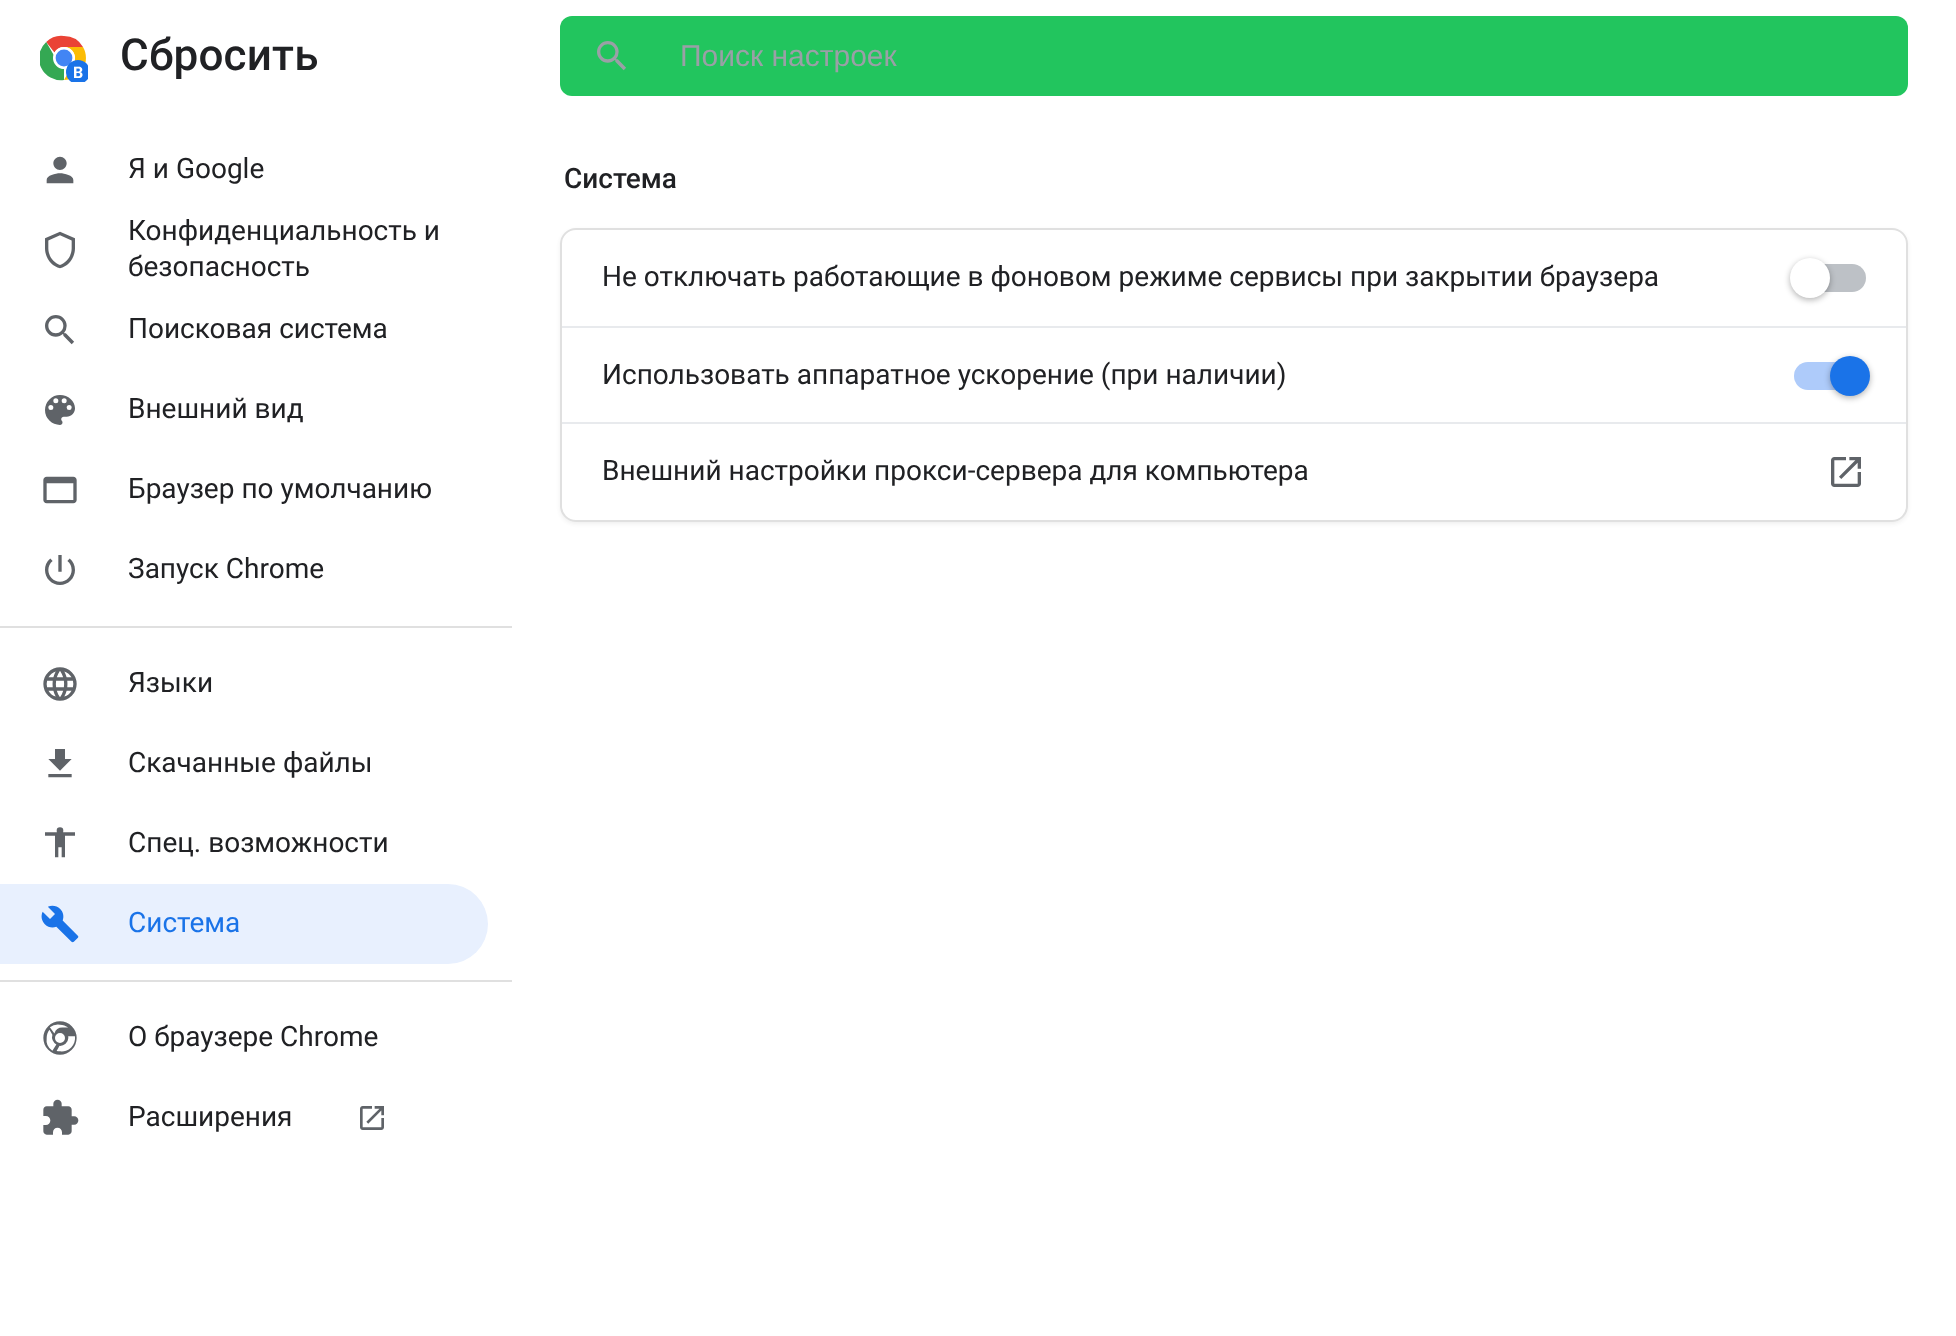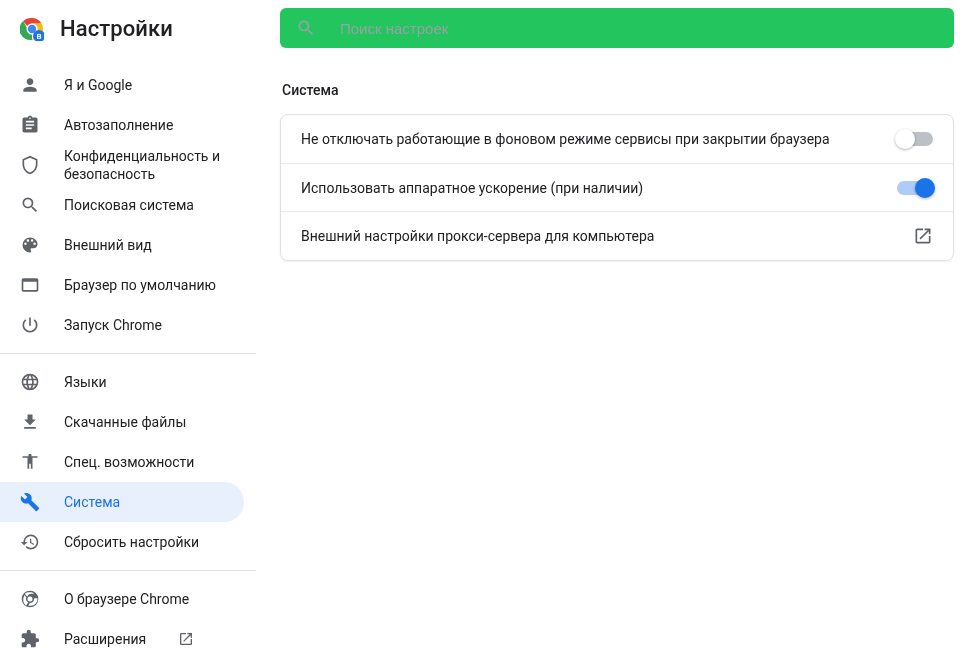--- a/index.html
+++ b/index.html
@@ -105,43 +105,35 @@
           <circle cx="12" cy="12" r="11" fill="#fff"></circle>
           <path d="M12 1a11 11 0 0 1 9.5 5.5H12a5.5 5.5 0 0 0-4.76 2.75L3.1 3.95A10.96 10.96 0 0 1 12 1z" fill="#ea4335"></path>
           <path d="M21.5 6.5A11 11 0 0 1 12 23l4.76-8.25A5.5 5.5 0 0 0 12 6.5h9.5z" fill="#fbbc05"></path>
           <path d="M12 23A11 11 0 0 1 3.1 3.95l4.14 7.18A5.5 5.5 0 0 0 12 17.5l.01-.001L12 23z" fill="#34a853"></path>
           <circle cx="12" cy="12" r="5.5" fill="#fff"></circle>
           <circle cx="12" cy="12" r="4.2" fill="#4285f4"></circle>
           <circle cx="19" cy="19" r="6" fill="#1a73e8"></circle>
           <text x="19" y="22" text-anchor="middle" font-size="8" fill="#fff" font-weight="bold">B</text>
         </svg>
       </span>
-      <div class="sidebar-title">Настройки</div>
+      <div class="sidebar-title">Сбросить</div>
     </div>
 
     <div class="nav-group">
       <div class="nav-item">
         <span class="icon">
             <svg viewBox="0 0 24 24" width="20" height="20" fill="currentColor">
               <path d="M12 12c2.2 0 4-1.8 4-4s-1.8-4-4-4-4 1.8-4 4 1.8 4 4 4zm0 2c-2.7 0-8 1.3-8 4v2h16v-2c0-2.7-5.3-4-8-4z"></path>
             </svg>
           </span>
         <span class="label">Я и Google</span>
       </div>
       <div class="nav-item">
         <span class="icon">
             <svg viewBox="0 0 24 24" width="20" height="20" fill="currentColor">
-              <path d="M19 3h-4.18C14.4 1.84 13.3 1 12 1s-2.4.84-2.82 2H5c-1.1 0-2 .9-2 2v14c0 1.1.9 2 2 2h14c1.1 0 2-.9 2-2V5c0-1.1-.9-2-2-2zm-7 0c.55 0 1 .45 1 1s-.45 1-1 1-1-.45-1-1 .45-1 1-1zM7 7h10v2H7zm0 4h10v2H7zm0 4h7v2H7z"></path>
-            </svg>
-          </span>
-        <span class="label">Автозаполнение</span>
-      </div>
-      <div class="nav-item">
-        <span class="icon">
-            <svg viewBox="0 0 24 24" width="20" height="20" fill="currentColor">
               <path d="M12 1 3 5v6c0 5.55 3.84 10.74 9 12 5.16-1.26 9-6.45 9-12V5l-9-4zm0 2.18 7 3.12v4.7c0 4.52-2.98 8.69-7 9.93-4.02-1.24-7-5.41-7-9.93V6.3l7-3.12z"></path>
             </svg>
           </span>
         <span class="label">Конфиденциальность и безопасность</span>
       </div>
       <div class="nav-item">
         <span class="icon">
             <svg viewBox="0 0 24 24" width="20" height="20" fill="currentColor">
               <path d="M15.5 14h-.79l-.28-.27A6.471 6.471 0 0 0 16 9.5 6.5 6.5 0 1 0 9.5 16c1.61 0 3.09-.59 4.23-1.57l.27.28v.79l5 4.99L20.49 19l-4.99-5zm-6 0C7.01 14 5 11.99 5 9.5S7.01 5 9.5 5 14 7.01 14 9.5 11.99 14 9.5 14z"></path>
             </svg>
@@ -201,28 +193,20 @@
           </span>
         <span class="label">Спец. возможности</span>
       </div>
       <div class="nav-item active">
         <span class="icon">
             <svg viewBox="0 0 24 24" width="20" height="20" fill="currentColor">
               <path d="M22.7 19l-9.1-9.1c.9-2.3.4-5-1.5-6.9-2-2-5-2.4-7.4-1.3L9 6 6 9 1.6 4.7C.4 7.1.9 10.1 2.9 12.1c1.9 1.9 4.6 2.4 6.9 1.5l9.1 9.1c.4.4 1 .4 1.4 0l2.3-2.3c.5-.4.5-1.1.1-1.4z"></path>
             </svg>
           </span>
         <span class="label">Система</span>
-      </div>
-      <div class="nav-item">
-        <span class="icon">
-            <svg viewBox="0 0 24 24" width="20" height="20" fill="currentColor">
-              <path d="M13 3a9 9 0 0 0-9 9H1l3.89 3.89.07.14L9 12H6c0-3.87 3.13-7 7-7s7 3.13 7 7-3.13 7-7 7c-1.93 0-3.68-.79-4.94-2.06l-1.42 1.42A8.954 8.954 0 0 0 13 21a9 9 0 0 0 0-18zm-1 5v5l4.28 2.54.72-1.21-3.5-2.08V8H12z"></path>
-            </svg>
-          </span>
-        <span class="label">Сбросить настройки</span>
       </div>
     </div>
 
     <div class="divider"></div>
 
     <div class="nav-group">
       <div class="nav-item">
         <span class="icon">
             <svg viewBox="0 0 24 24" width="20" height="20" fill="currentColor">
               <path d="M12 2a10 10 0 1 0 0 20 10 10 0 0 0 0-20zm0 2c1.85 0 3.55.63 4.9 1.69l-3.47.01a4.99 4.99 0 0 0-4.79 3.56L5.9 5.6A7.96 7.96 0 0 1 12 4zm-8 8c0-1.85.63-3.55 1.69-4.9l1.73 3a5 5 0 0 0 2.4 5.78l-2.4 3.82A8 8 0 0 1 4 12zm8 8c-.7 0-1.37-.09-2.02-.26l1.74-3.02A5 5 0 0 0 17 12c0-.35-.04-.69-.1-1.02l4.08.02A8 8 0 0 1 12 20zm0-5a3 3 0 1 1 0-6 3 3 0 0 1 0 6z"></path>

